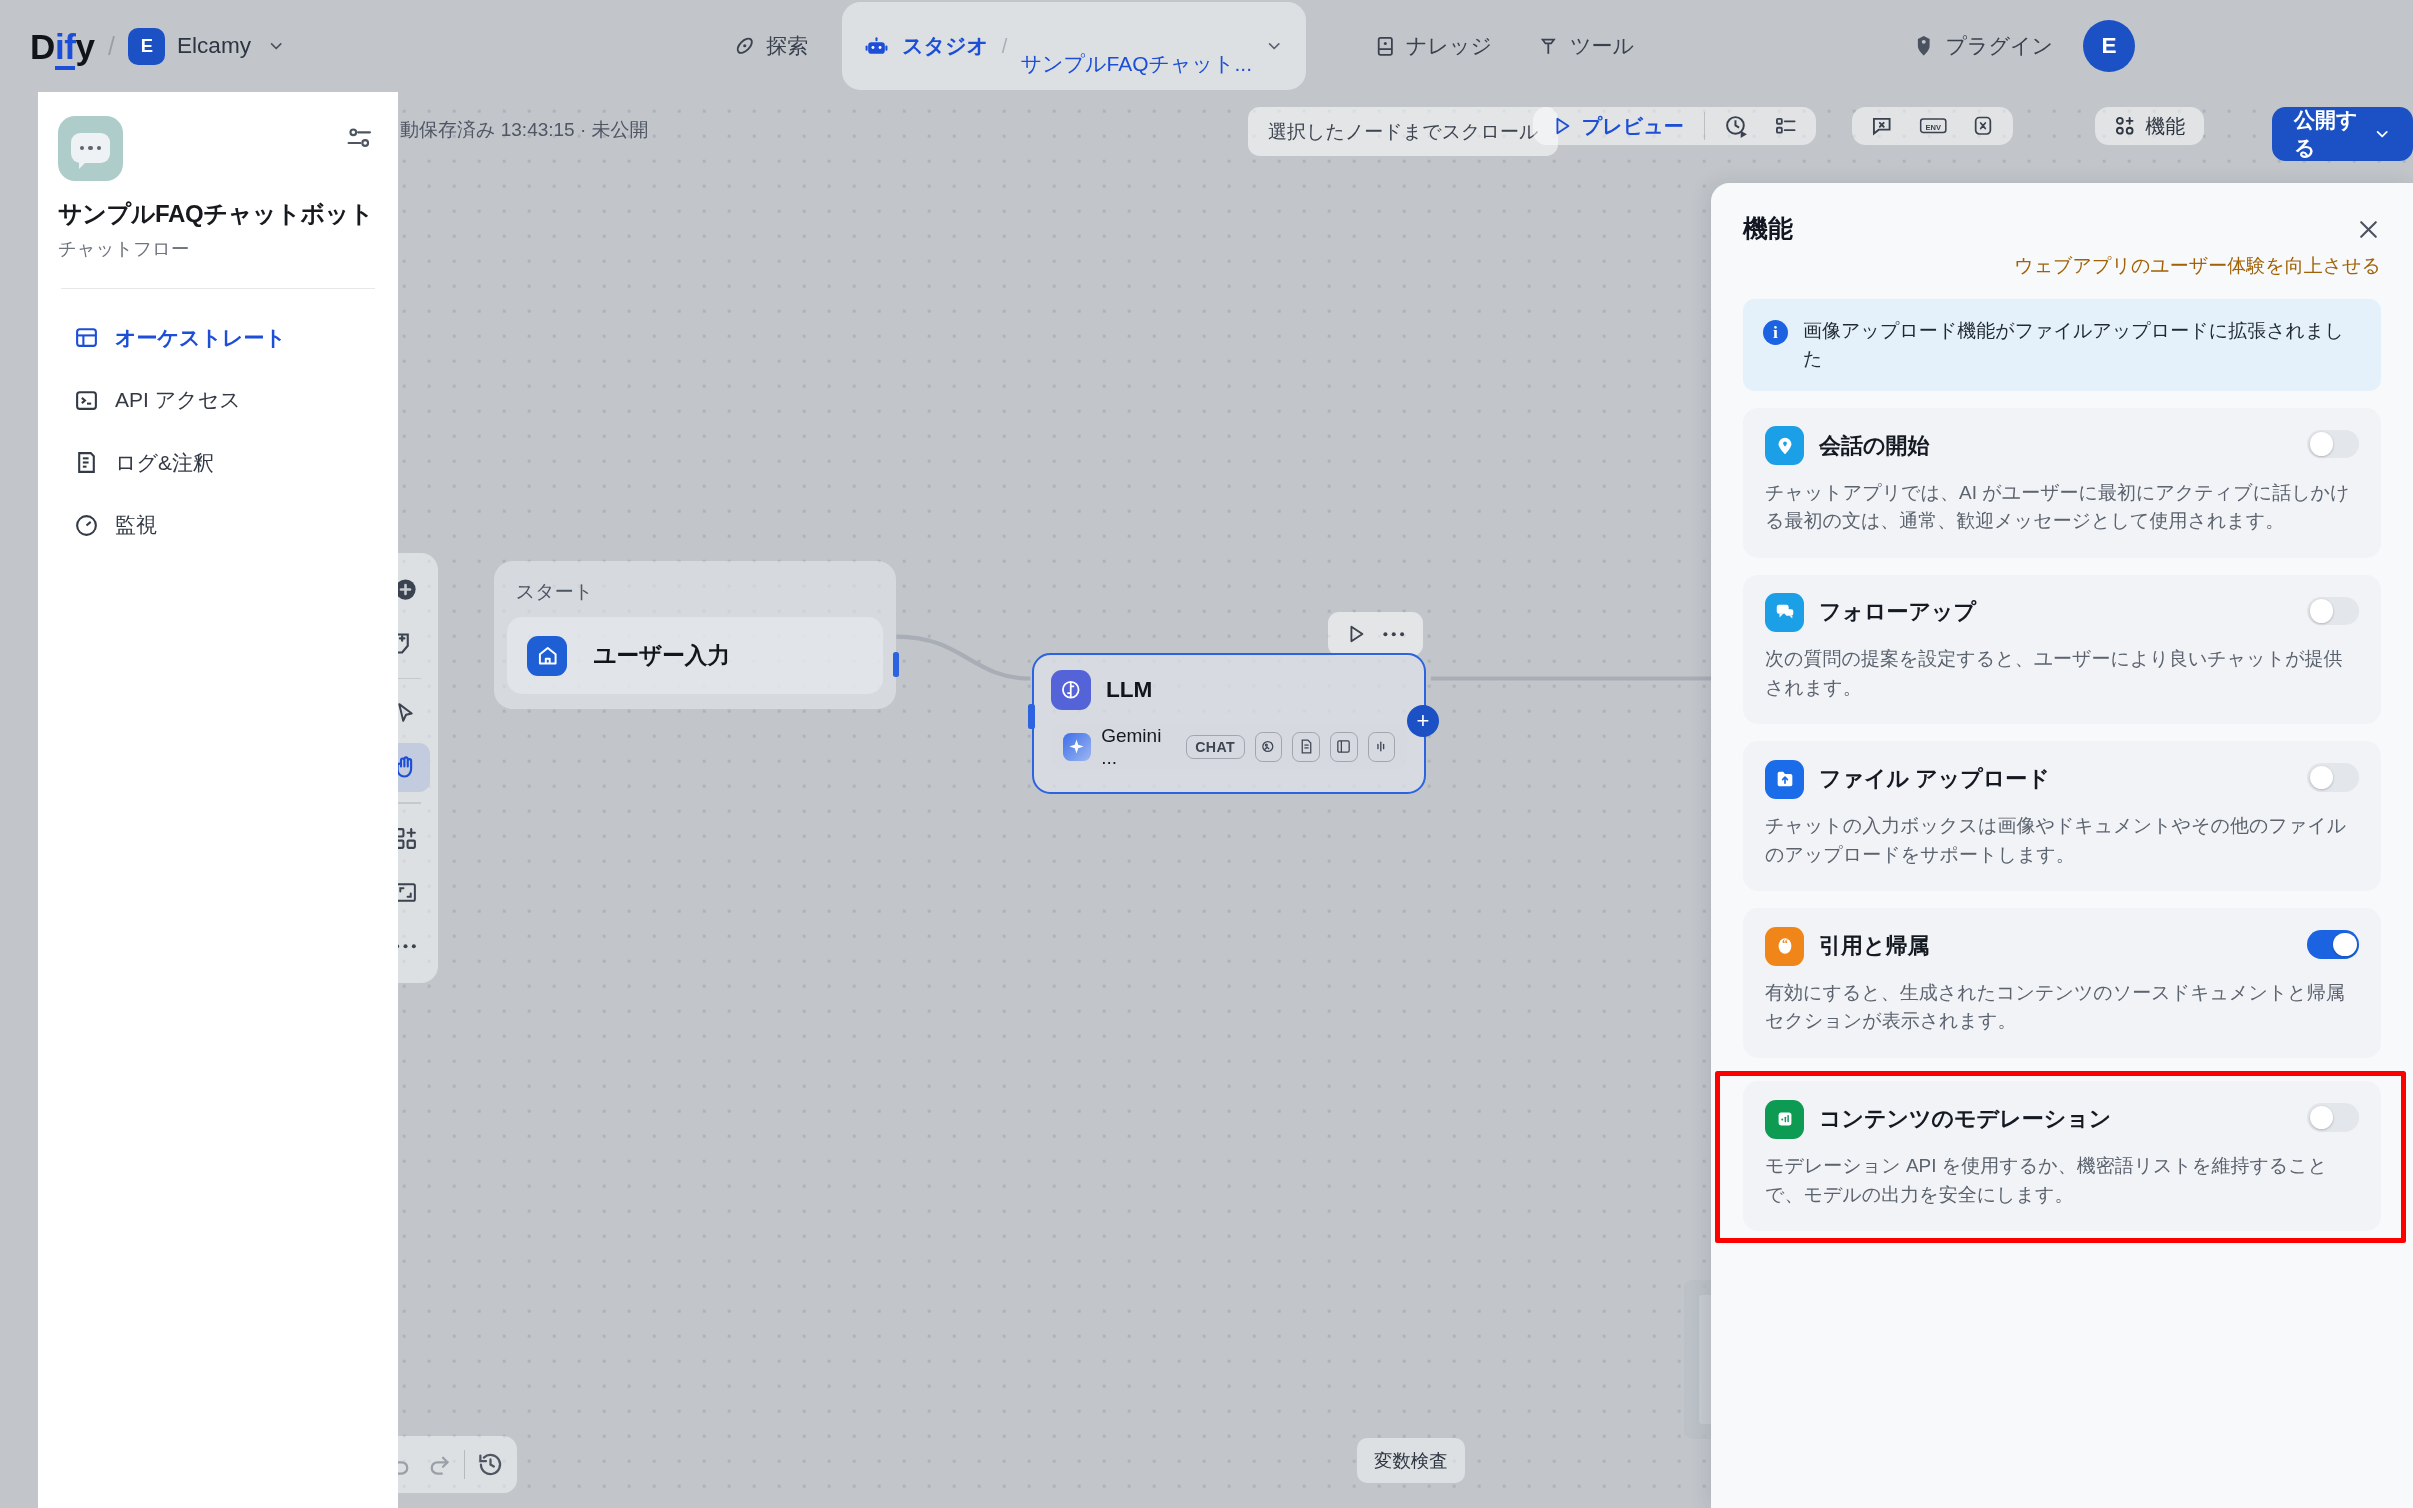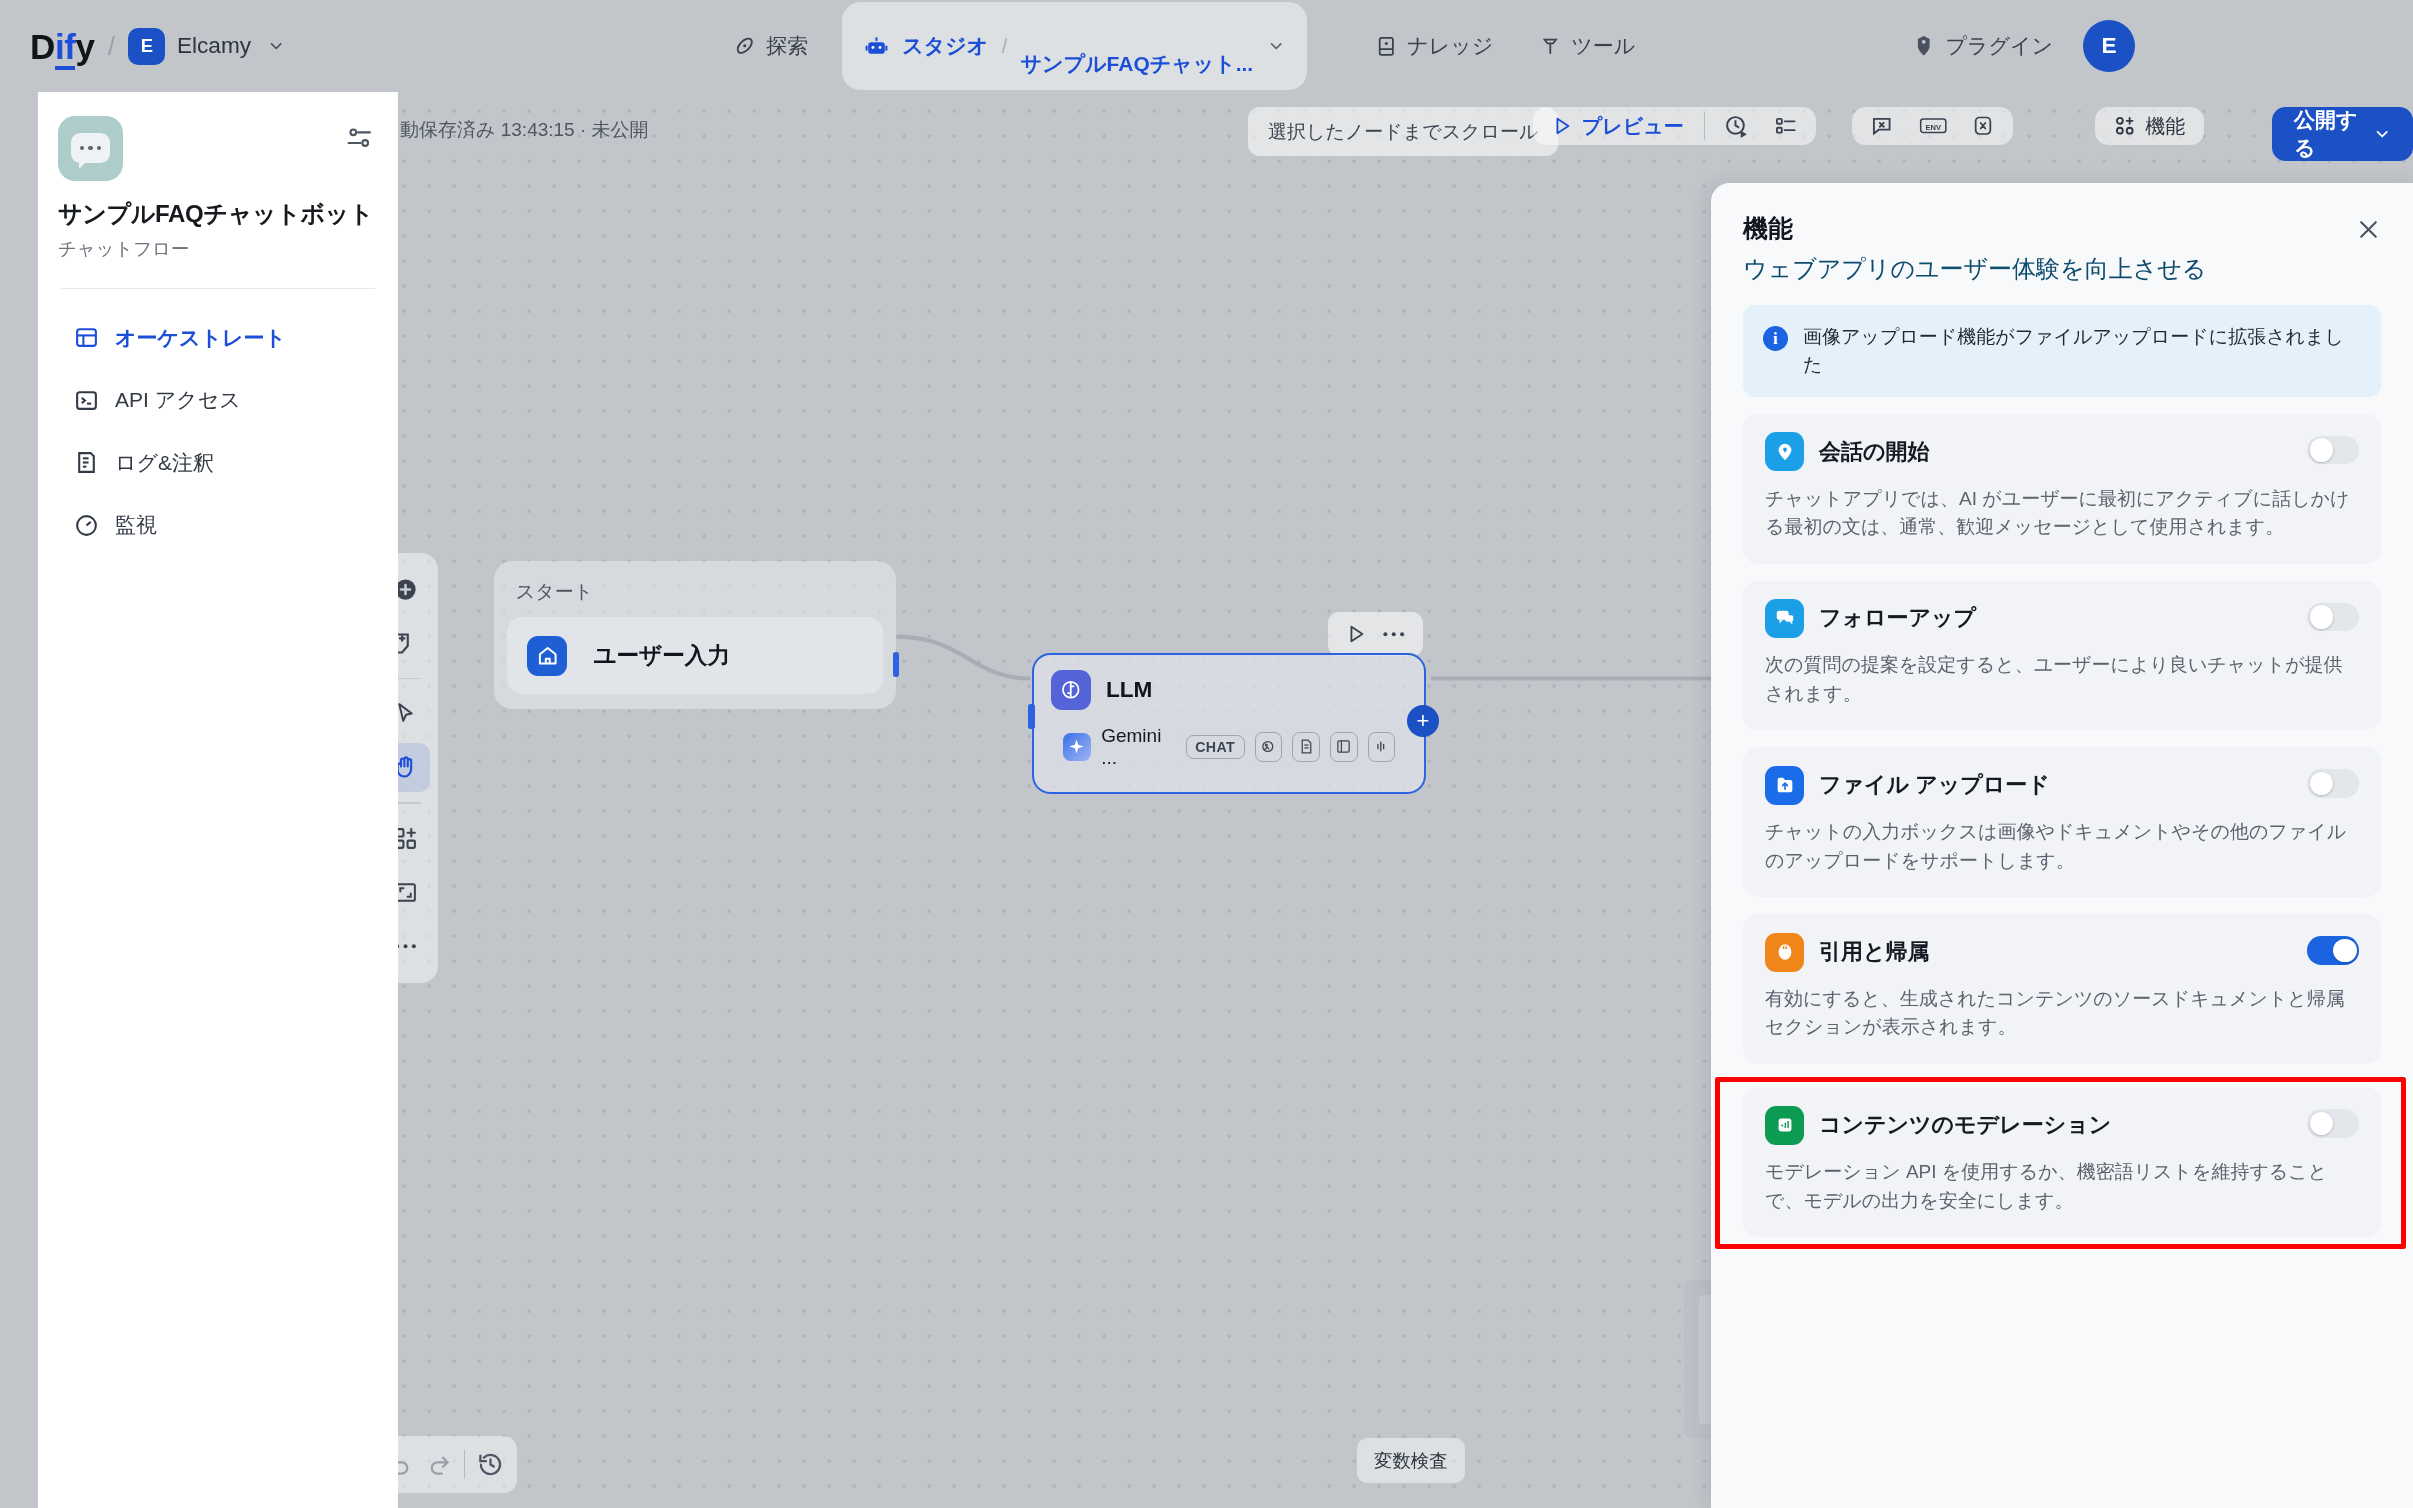--- a/index.html
+++ b/index.html
@@ -30,21 +30,21 @@
 
   .nav-center { position:absolute; left: 721px; top: 0; height: 92px; display:flex; align-items:center; gap: 22px; }
   .nav-item { display:flex; align-items:center; gap: 10px; font-size: 21px; color:#3a4250; padding: 8.4px 11.7px; border-radius: 10px; }
   .studio-pill {
     display:flex; align-items:center; gap: 13.4px;
     background: rgba(255,255,255,0.45); border-radius: 18.4px;
     padding: 11.7px 22px;
   }
   .studio-pill .lbl { color:#1c4ed8; font-size: 21px; font-weight: 700; }
   .studio-pill .div { color:#a8aeb8; font-size: 20px; font-weight:300; }
-  .studio-pill .app { color:#1c4ed8; font-size: 21px; font-weight: 700; margin-top: 36px; }
+  .studio-pill .app { color:#1c4ed8; font-size: 21px; font-weight: 400; margin-top: 36px; }
 
   .nav-right { position:absolute; right: 25px; top: 0; height: 92px; display:flex; align-items:center; gap: 18.4px; }
   .avatar-circle {
     width: 52px; height: 52px; border-radius: 50%; background:#1b51c4; color:#fff;
     display:flex; align-items:center; justify-content:center; font-size: 22.6px; font-weight:600;
   }
 
   
   .sidebar {
     position:absolute; left:0; top: 92px; width: 360px; height: 1416px;
@@ -197,21 +197,21 @@
     display:flex; align-items:center; gap: 11.7px; padding-left: 11.7px; }
   .mm-node { height: 23.5px; background: rgba(166,171,179,0.95); border-radius:2.5px; }
 
   
   .panel {
     position:absolute; right: 0; top: 183px; width: 702px; bottom: 0;
     background:#f7f9fb; border-top-left-radius: 18.4px; box-shadow: -3.4px 0 20px rgba(20,25,35,0.10);
     z-index: 50; padding: 28.5px 32px 0 32px;
   }
   .panel-title { font-size: 25px; font-weight: 700; color:#131722; }
-  .panel-sub { margin-top: 8.4px; font-size: 24px; color:#0c4a6e; }
+  .panel-sub { margin-top: 8.4px; font-size: 19px; color:#a16207;text-align:right; }
   .panel-close { position:absolute; right: 32px; top: 34px; font-size: 25px; color:#4b535f; line-height:1; }
 
   .notice {
     margin-top: 20px; background:#e4f1fb; border-radius: 11.7px;
     display:flex; gap: 15px; padding: 18.4px 20px;
   }
   .info-dot {
     width: 25px; height:25px; border-radius:50%; background:#1b63e0; color:#fff;
     display:flex;align-items:center;justify-content:center; font-size:17.6px; font-weight:700; flex:0 0 25px; margin-top:2.5px;
     font-family:"Liberation Serif", serif;

